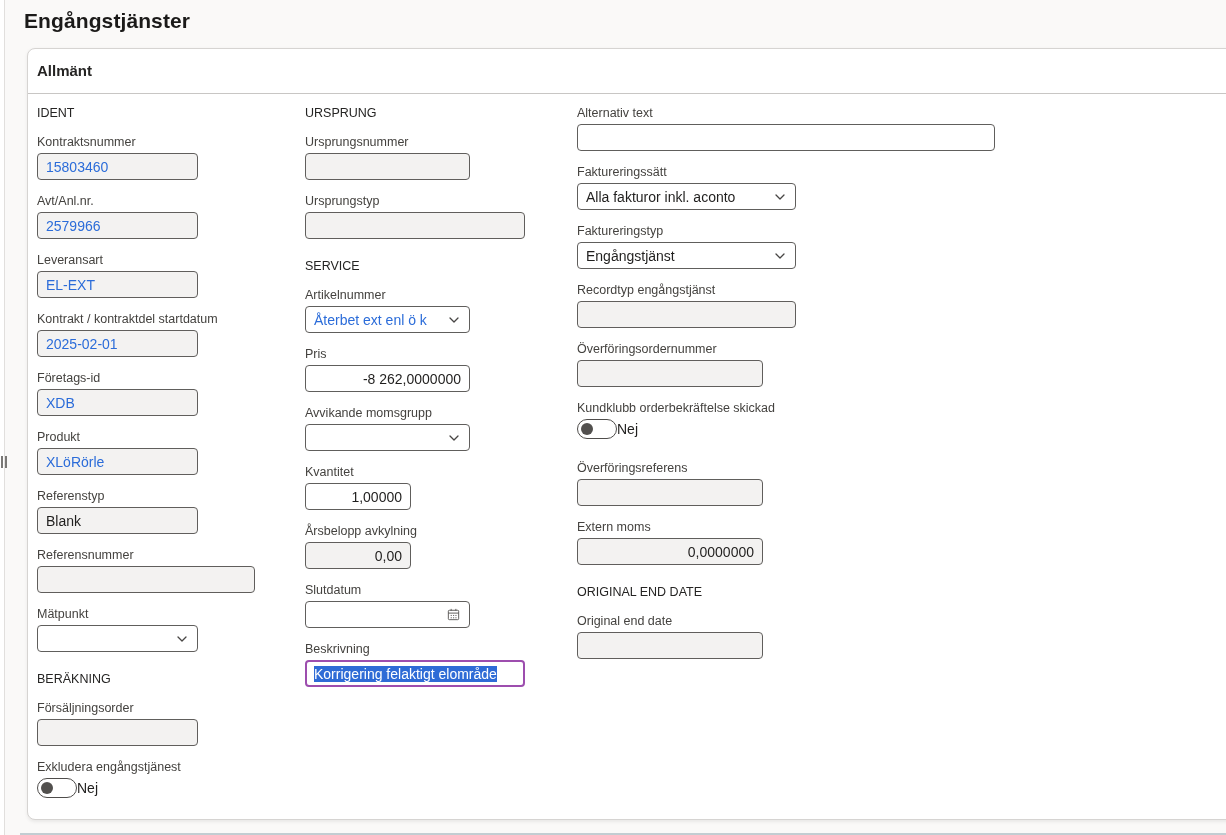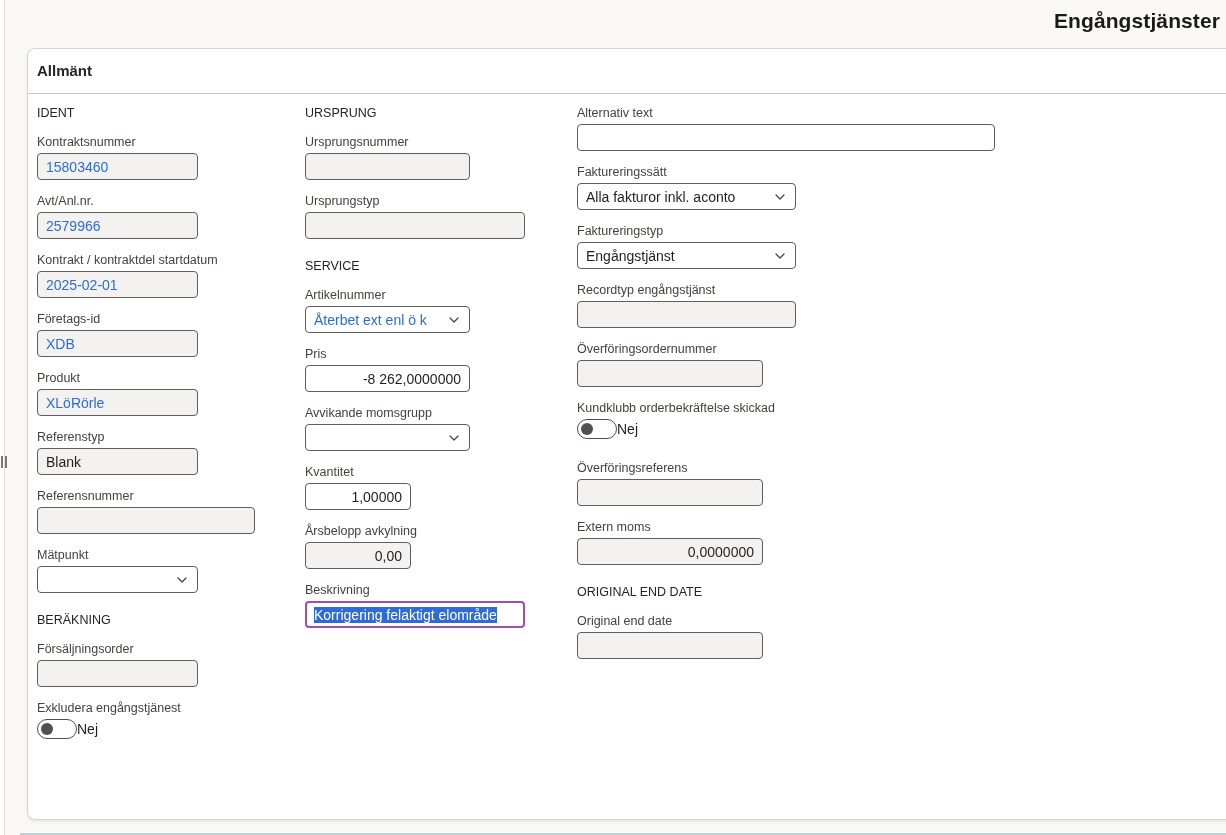--- a/index.html
+++ b/index.html
@@ -7,21 +7,21 @@
   body {
     width:1226px; height:835px; overflow:hidden; position:relative;
     background:#faf9f8;
     font-family:"Liberation Sans", sans-serif;
     color:#252423;
   }
   .rail { position:absolute; left:0; top:0; bottom:0; width:5px; background:#ffffff; border-right:1px solid #e1dfdd; z-index:5; }
   .rail-handle { position:absolute; left:1px; top:456px; display:flex; gap:2px; cursor:col-resize; }
   .rail-handle i { width:2px; height:12px; background:#7a7876; display:block; }
 
-  .page-title { margin:0; padding:9px 6px 0 24px; font-size:21px; font-weight:600; color:#1b1a19; letter-spacing:0.1px;text-align:right; }
+  .page-title { margin:0; padding:9px 6px 0 24px; font-size:21px; font-weight:600; color:#1b1a19; letter-spacing:0.1px; }
 
   .card {
     position:absolute; left:27px; top:48px; width:1400px; height:772px;
     background:#ffffff; border:1px solid #d6d4d2; border-radius:8px;
     box-shadow:0 1.6px 3.6px rgba(0,0,0,0.07);
   }
   .card-head {
     height:45px; padding:13px 0 0 9px; border-bottom:1px solid #c8c6c4;
     font-size:15px; font-weight:700; color:#252423;
   }
@@ -92,20 +92,26 @@
         </div>
       </div>
 
       <div class="fg">
         <div class="flabel">Avt/Anl.nr.</div>
         <div class="field gray w161">
           <span class="blue">2579966</span>
         </div>
       </div>
 
+      <div class="fg">
+        <div class="flabel">Leveransart</div>
+        <div class="field gray w161">
+          <span class="blue">EL-EXT</span>
+        </div>
+      </div>
 
       <div class="fg">
         <div class="flabel">Kontrakt / kontraktdel startdatum</div>
         <div class="field gray w161">
           <span class="blue">2025-02-01</span>
         </div>
       </div>
 
       <div class="fg">
         <div class="flabel">Företags-id</div>
@@ -225,20 +231,34 @@
       </div>
 
       <div class="fg">
         <div class="flabel">Årsbelopp avkylning</div>
         <div class="field gray right w106">
           <span>0,00</span>
         </div>
       </div>
 
 
+      <div class="fg">
+        <div class="flabel">Slutdatum</div>
+        <div class="field date w165">
+          <span></span>
+          <span class="icon">
+            <svg width="15" height="15" viewBox="0 0 16 16">
+                <rect class="cal" x="2.5" y="3.5" width="11" height="10" rx="1"></rect>
+                <path class="cal" d="M2.5 6.5h11"></path>
+                <path class="cal" d="M5.5 2v2M10.5 2v2"></path>
+                <path class="cal" d="M5 9h1.2M7.5 9h1.2M10 9h1.2M5 11.5h1.2M7.5 11.5h1.2M10 11.5h1.2"></path>
+              </svg>
+          </span>
+        </div>
+      </div>
 
       <div class="fg">
         <div class="flabel">Beskrivning</div>
         <div class="field focused w220">
           <span class="selected-text">Korrigering felaktigt elområde</span>
         </div>
       </div>
     </div>
 
     <div class="col3">

